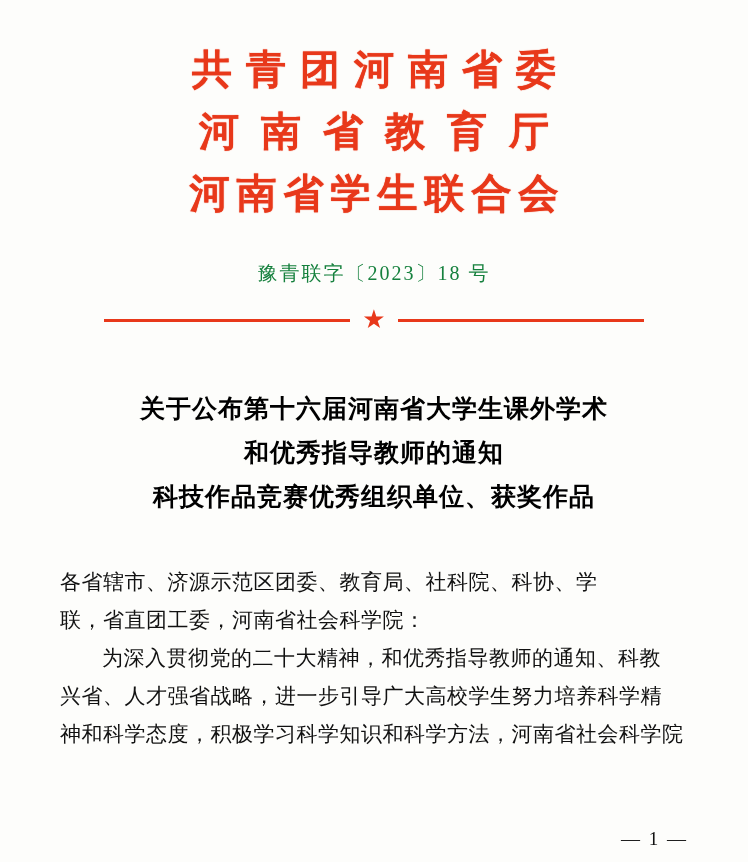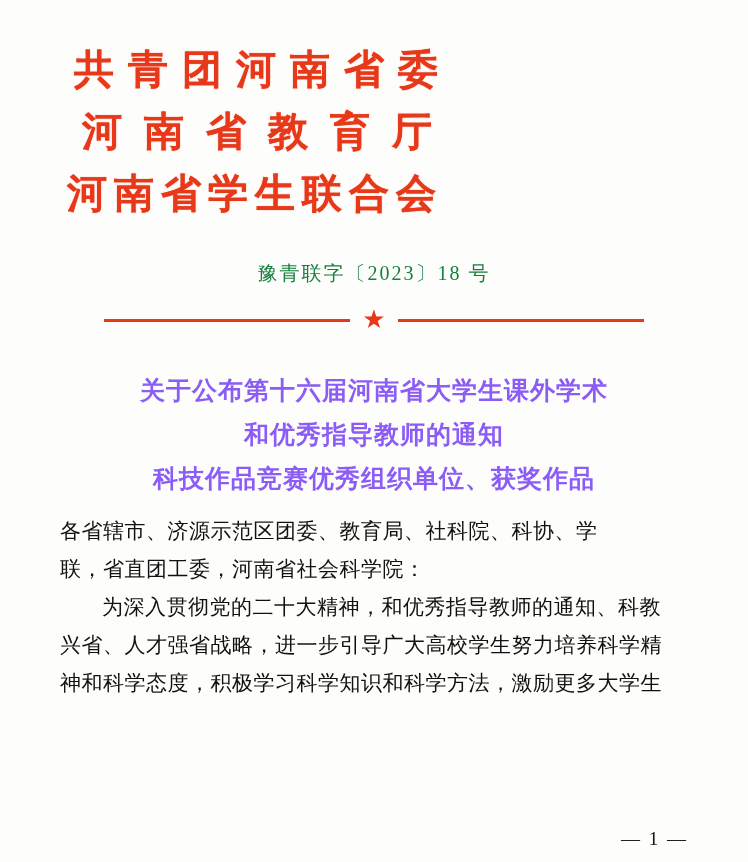--- a/index.html
+++ b/index.html
@@ -18,21 +18,21 @@
     position: relative;
     width: 748px;
     height: 862px;
     box-sizing: border-box;
     padding: 0 60px;
   }
 
   
   .masthead {
     padding-top: 38px;
-    text-align: left;
+    text-align: center;
   }
   .mast-line {
     color: #e8381a;
     font-family: "DejaVu Serif", "Liberation Serif", serif;
     font-weight: bold;
     font-size: 40px;
     line-height: 62px;
     letter-spacing: 6px;
     white-space: nowrap;
     text-shadow: 0 0 1px #e8381a;
@@ -73,34 +73,34 @@
     left: 50%;
     top: 0px;
     transform: translateX(-50%);
     color: #e8381a;
     font-size: 26px;
     line-height: 22px;
   }
 
   
   .doc-title {
-    margin-top: 38px;
+    margin-top: 56px;
     text-align: center;
     font-size: 25px;
     font-weight: bold;
     line-height: 44px;
     letter-spacing: 1px;
-    color: #8b5cf6;
+    color: #000000;
     font-family: "DejaVu Serif", "Liberation Serif", serif;
   }
   .doc-title div { white-space: nowrap; }
 
   
   .body-text {
-    margin-top: 11px;
+    margin-top: 44px;
     font-size: 21px;
     line-height: 38px;
     letter-spacing: 0.5px;
     color: #111;
     text-align: justify;
     font-family: "Liberation Serif", "DejaVu Serif", serif;
   }
   .body-text p { margin: 0; }
   .body-text p.indent { text-indent: 42px; }
 
@@ -137,18 +137,18 @@
     <div>关于公布第十六届河南省大学生课外学术</div>
     <div>和优秀指导教师的通知</div>
     <div>科技作品竞赛优秀组织单位、获奖作品</div>
   </div>
 
   <div class="body-text">
     <p>各省辖市、济源示范区团委、教育局、社科院、科协、学</p>
     <p>联，省直团工委，河南省社会科学院：</p>
     <p class="indent">为深入贯彻党的二十大精神，和优秀指导教师的通知、科教</p>
     <p>兴省、人才强省战略，进一步引导广大高校学生努力培养科学精</p>
-    <p>神和科学态度，积极学习科学知识和科学方法，激励更多大学生</p>
+    <p>神和科学态度，积极学习科学知识和科学方法，河南省社会科学院</p>
   </div>
 
   <div class="page-number">— 1 —</div>
 
 </div>
 
 </body></html>

